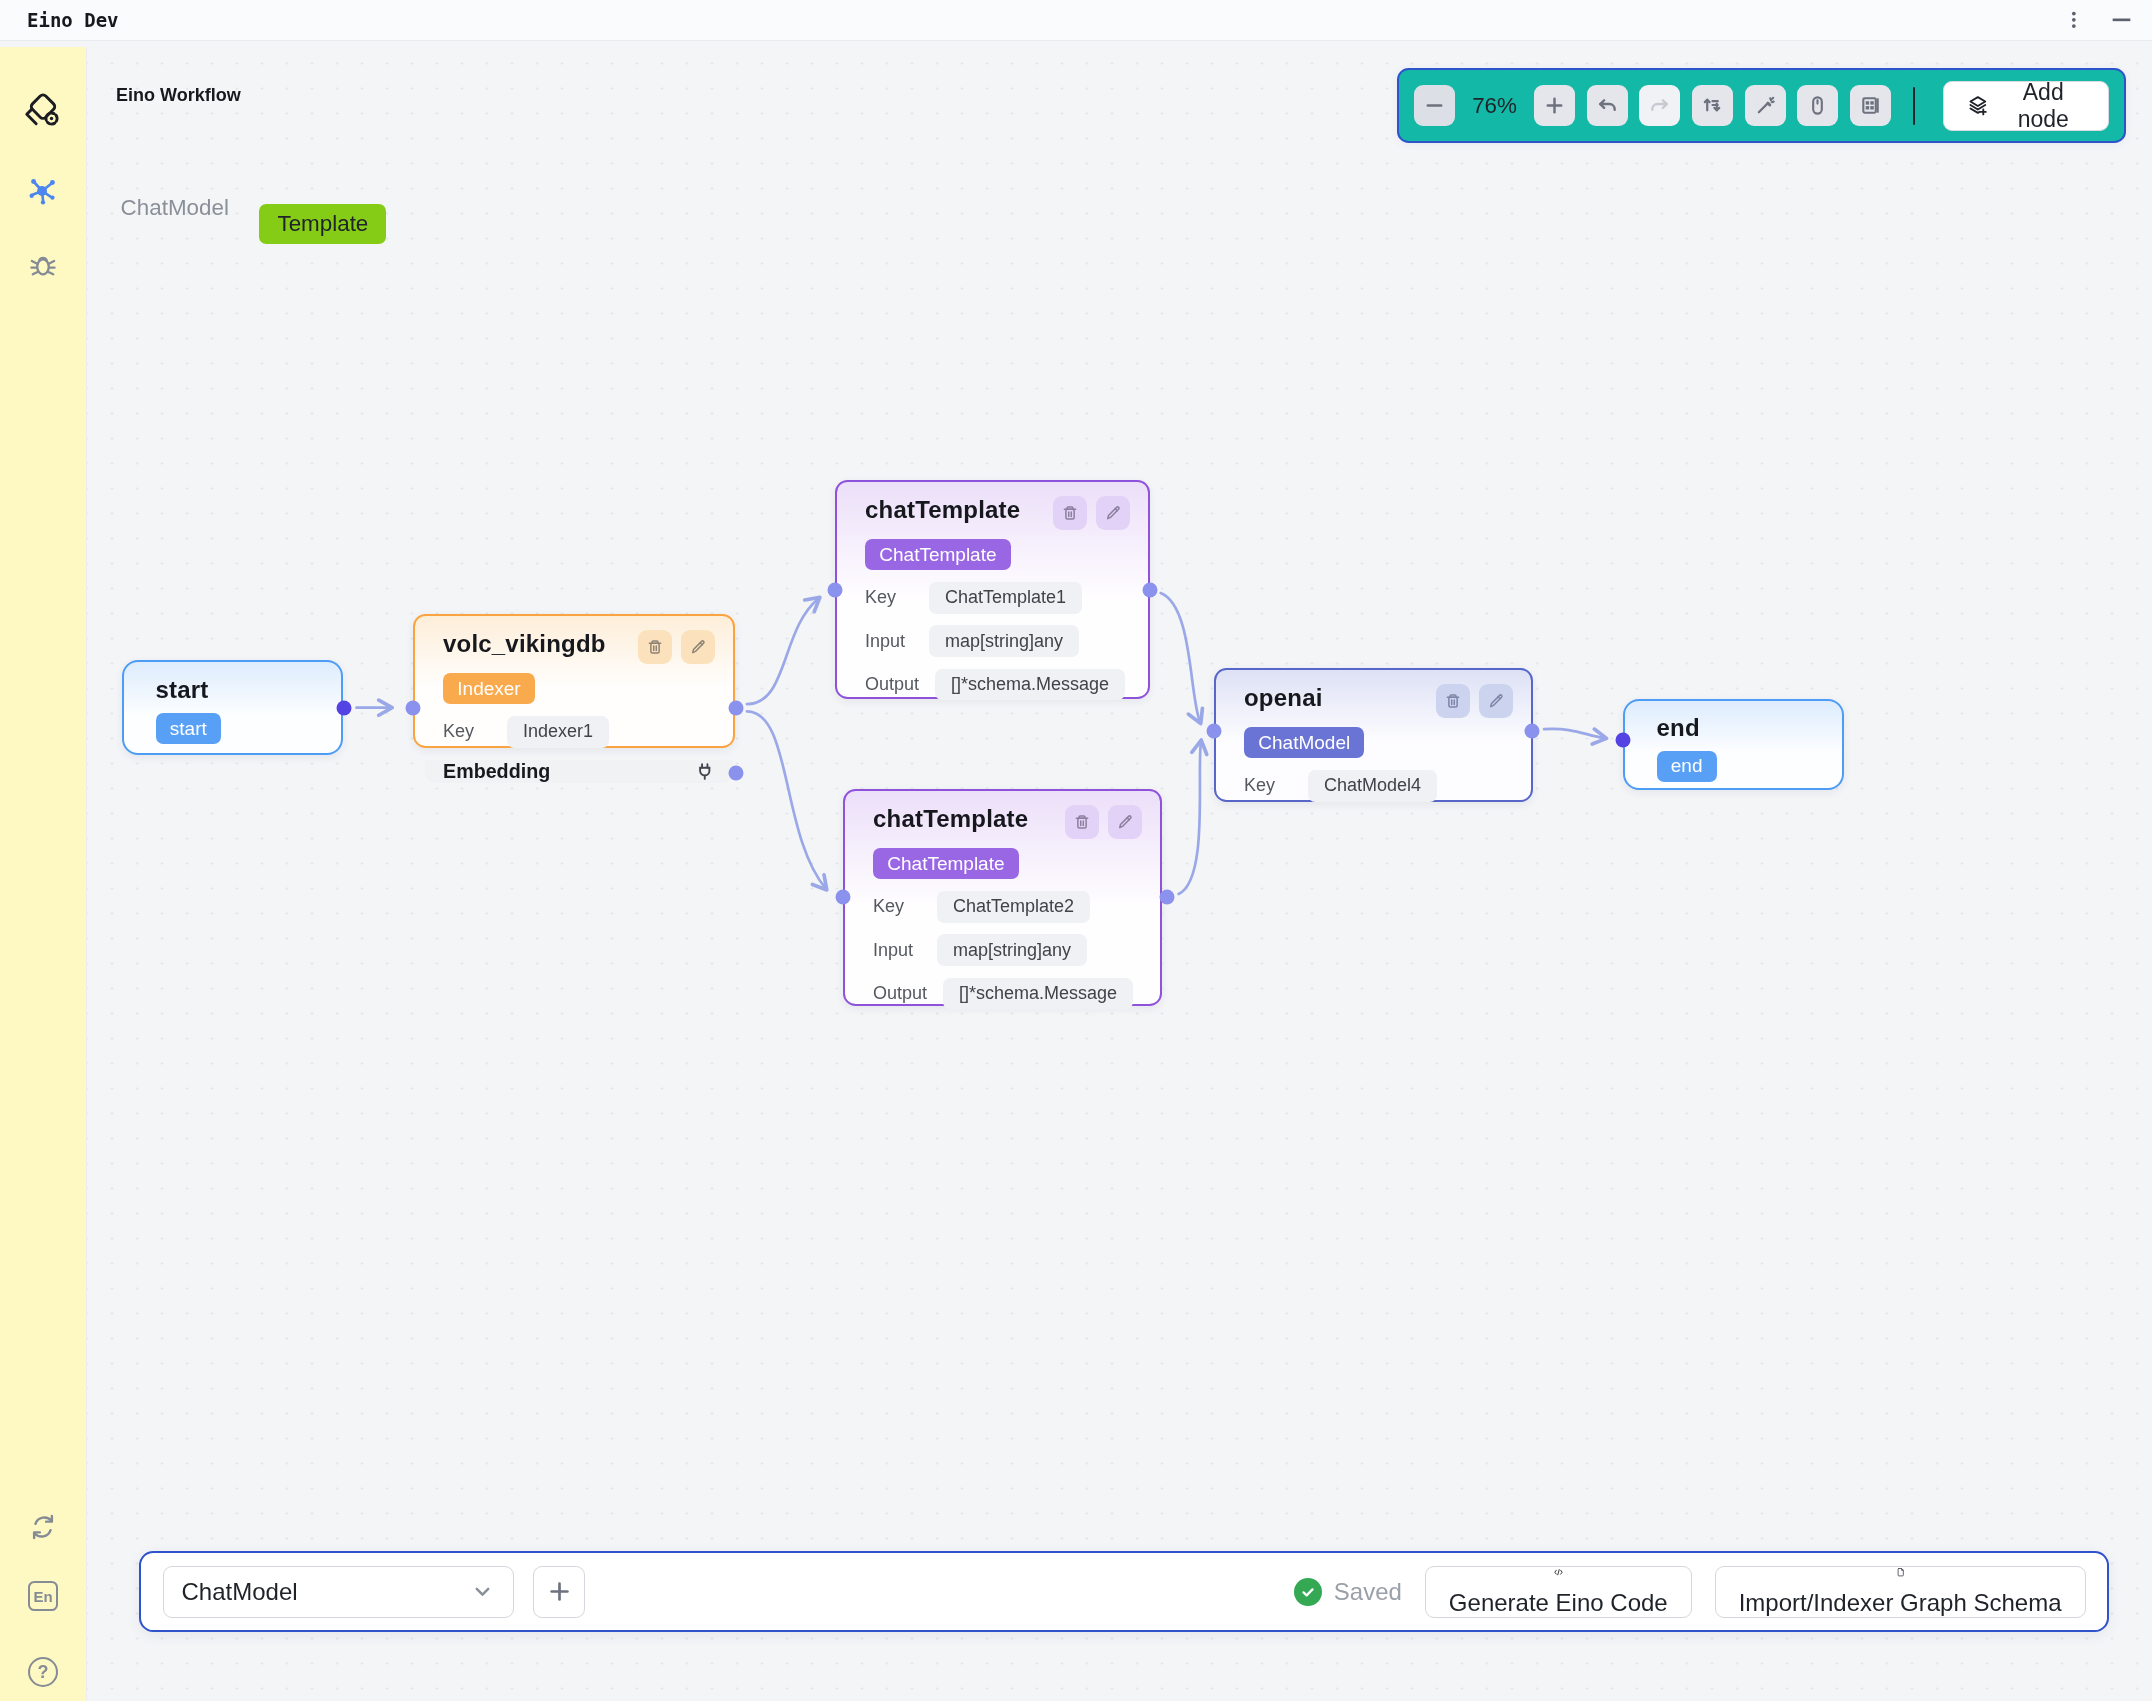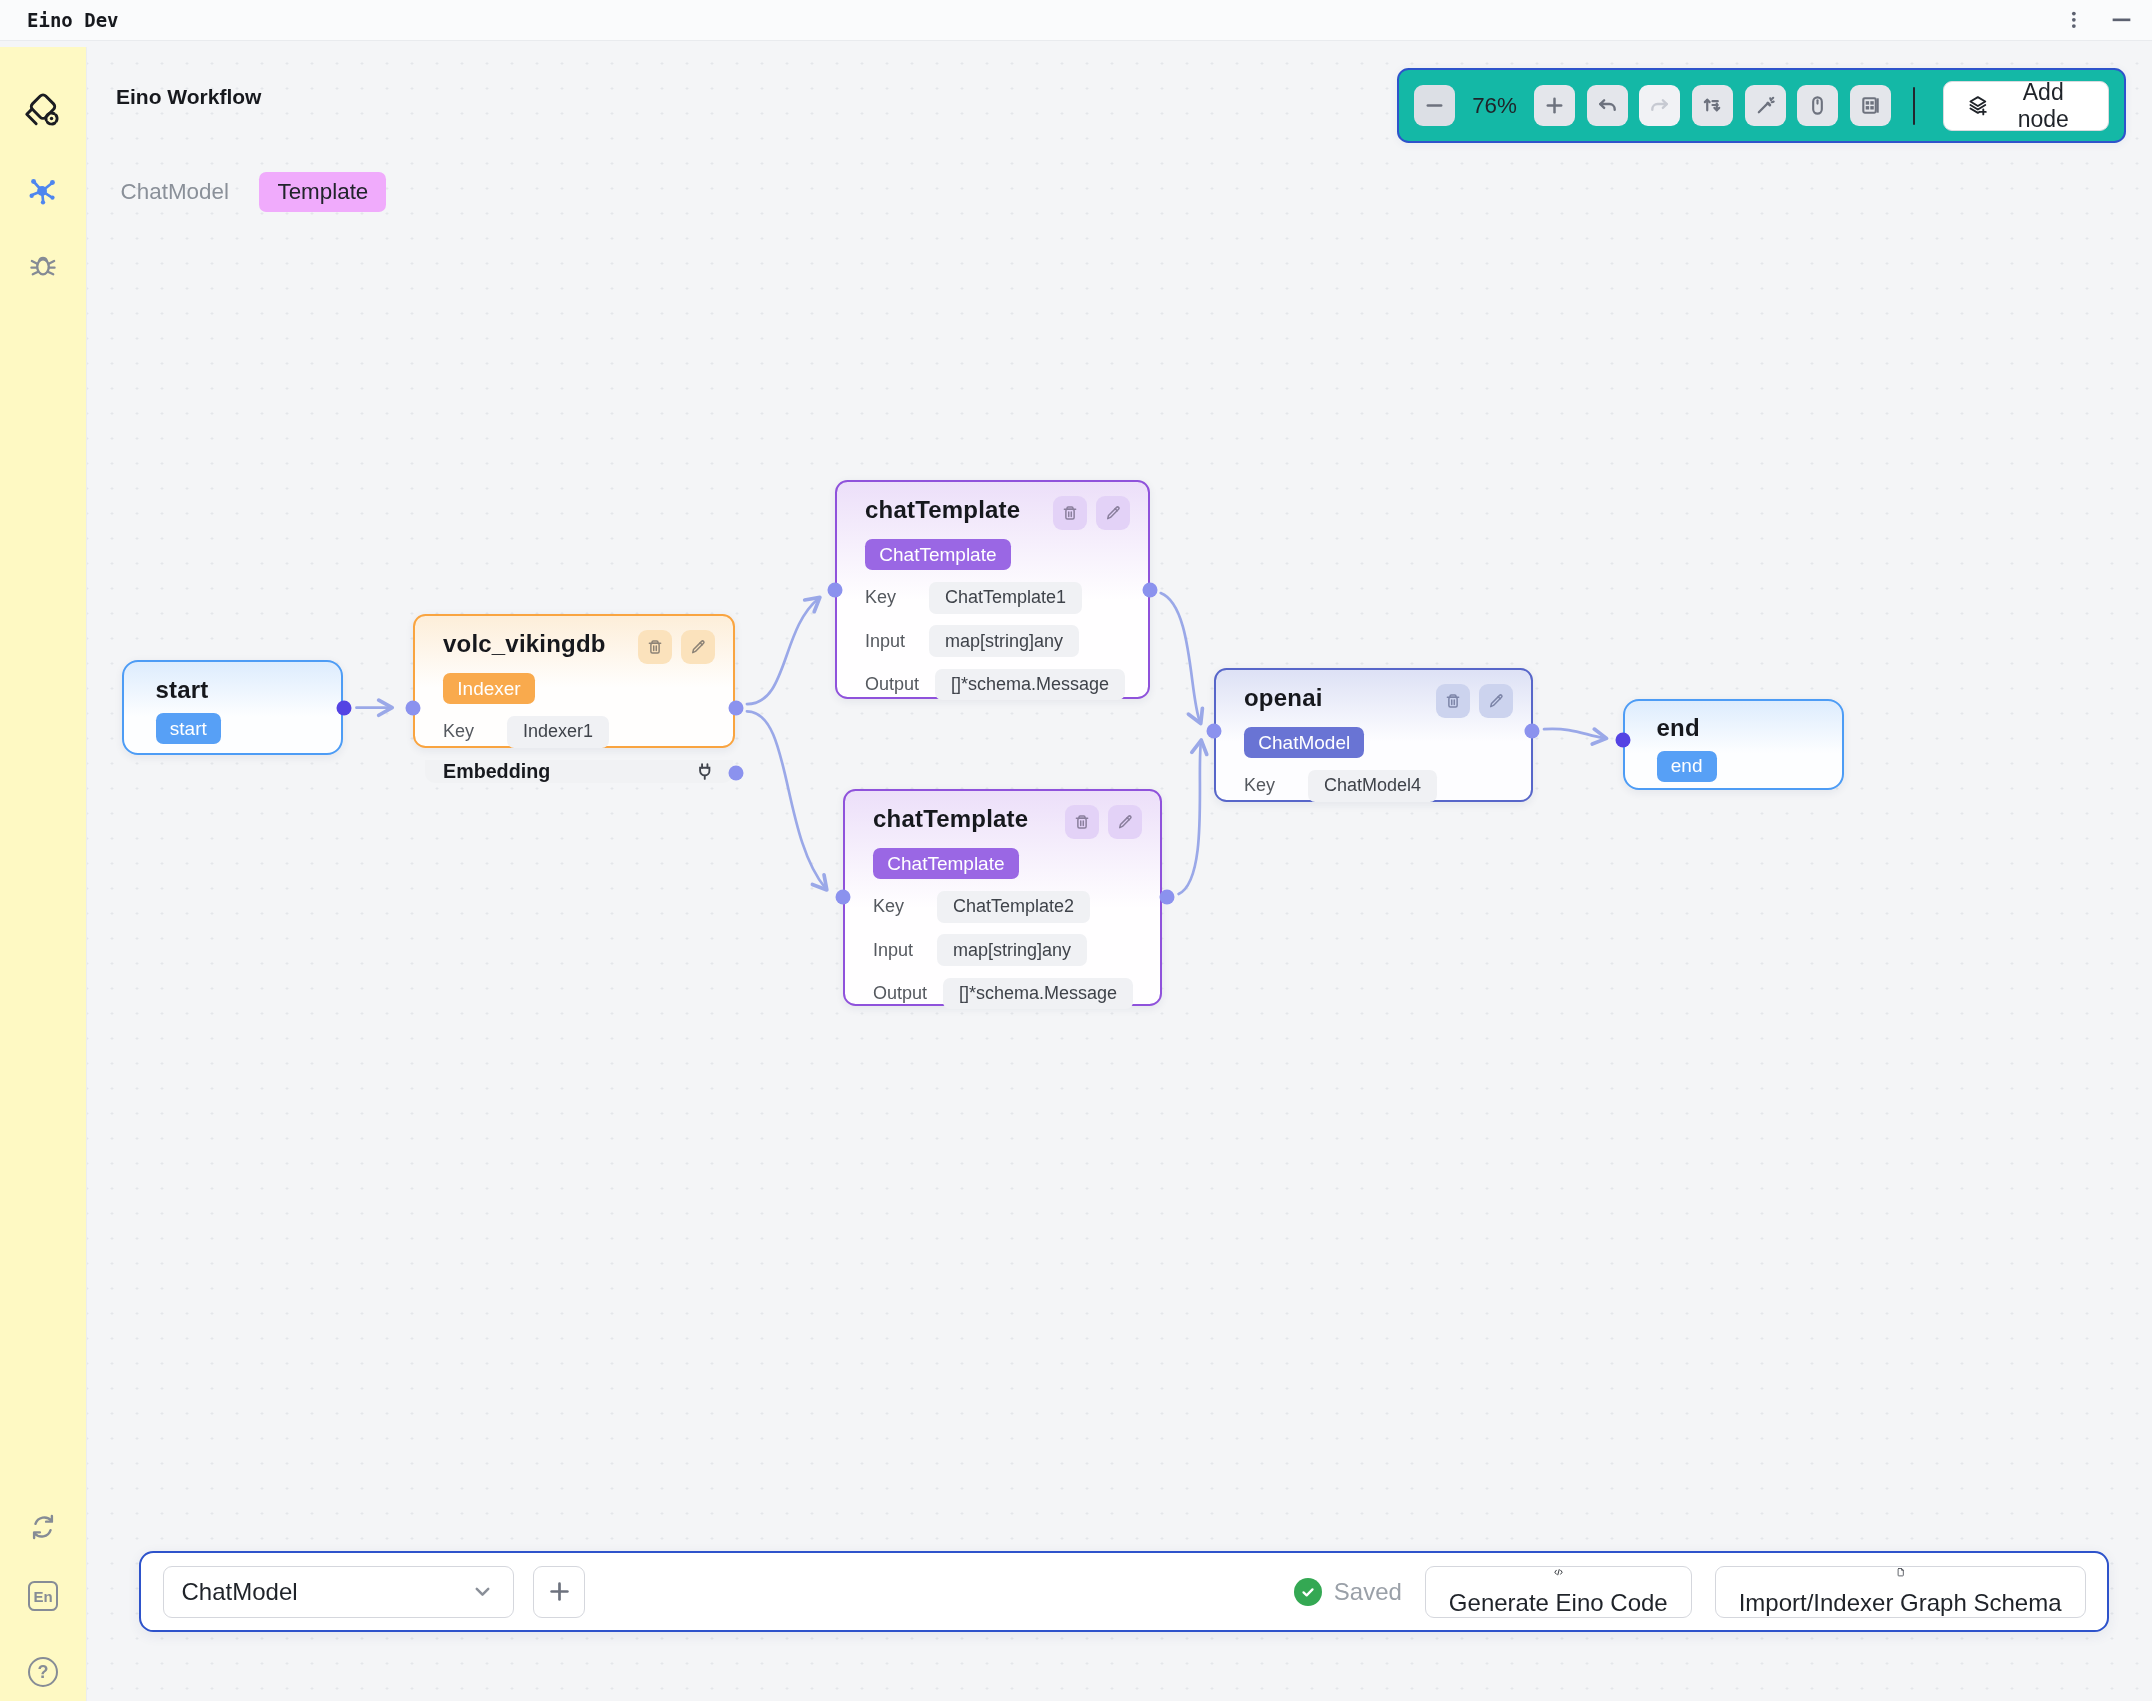--- a/index.html
+++ b/index.html
@@ -19,24 +19,24 @@
   .sidebar { position:absolute; left:0; top:47px; width:87px; height:1660px;
     background:#fef9c3; border-right:0.9px solid #ebedf0; z-index:9; }
   .side-icon { position:absolute; left:50%; transform:translate(-50%,-50%);
     display:flex; align-items:center; justify-content:center; cursor:pointer; }
   .en-box { width:30px; height:30px; border:2.2px solid #868c96; border-radius:6.3px;
     color:#868c96; font-size:15px; font-weight:bold; display:flex; align-items:center; justify-content:center; }
   .help-circle { width:30px; height:30px; border:2.2px solid #868c96; border-radius:50%;
     color:#868c96; font-size:18px; font-weight:bold; display:flex; align-items:center; justify-content:center; }
 
   
-  .page-title { position:absolute; left:116px; top:85px; font-size:21px; font-weight:bold; z-index:5; }
+  .page-title { position:absolute; left:116px; top:85px; font-size:18px; font-weight:bold; z-index:5; }
   .tabs { position:absolute; left:117px; top:172px; display:flex; align-items:center; gap:27px; z-index:5; }
   .tab { font-size:22.4px; color:#8a9099; cursor:pointer; padding:7.2px 3.6px; }
-  .tab.active { color:#21242b; background:#f0abfc; border-radius:7.2px; padding:7.2px 18px; }
+  .tab.active { color:#21242b; background:#84cc16; border-radius:7.2px; padding:7.2px 18px;margin-top:32px; }
 
   
   .toolbar { position:absolute; left:1397px; top:68px; width:729px; height:75px;
     background:#14b8a6; border:2.2px solid #2e53cb; border-radius:11.6px; z-index:8;
     display:flex; align-items:center; padding:0 15px; gap:11.6px;
     box-shadow:0 1.8px 9px rgba(40,60,120,.06); }
   .tbtn { width:41px; height:41px; border-radius:9px; background:#e4e6eb; border:none;
     display:flex; align-items:center; justify-content:center; cursor:pointer; flex:0 0 auto; }
   .tbtn.darker { background:#dcdfe5; }
   .tbtn.disabled { background:#f1f2f5; cursor:default; }

